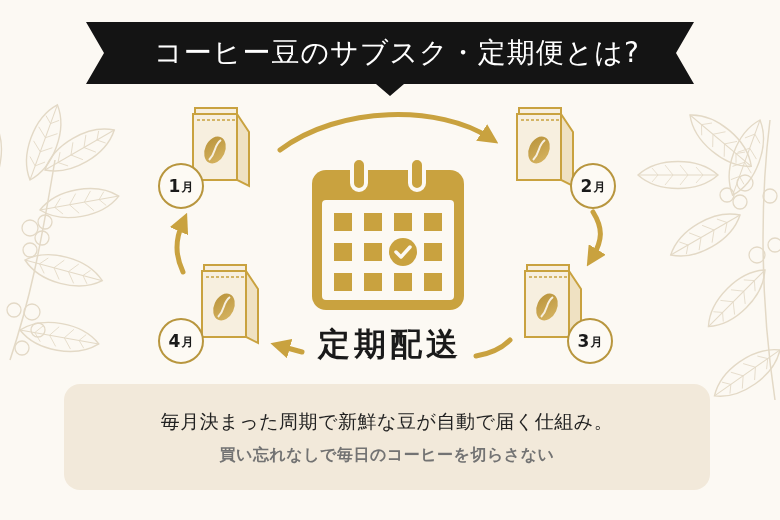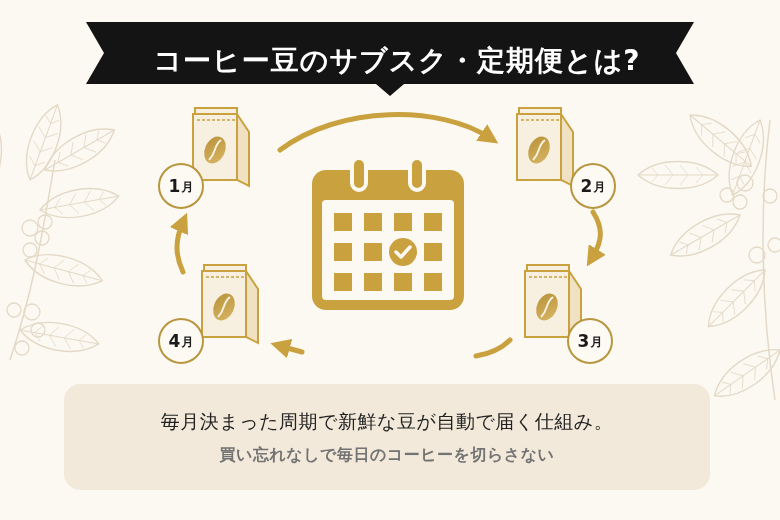--- a/index.html
+++ b/index.html
@@ -10,24 +10,24 @@
       position: relative;
     }
     .stage { position: absolute; left: 0; top: 0; width: 780px; height: 520px; }
     .bg-svg { position: absolute; left: 0; top: 0; }
 
     .banner {
       position: absolute; left: 86px; top: 22px; width: 608px; height: 62px;
     }
     .banner svg { position: absolute; left: 0; top: 0; }
     .banner-title {
-      position: absolute; left: 0; top: 8px; width: 100%; height: 62px;
+      position: absolute; left: 0; top: 0; width: 100%; height: 62px;
       display: flex; align-items: center; justify-content: center;
       padding-left: 14px;
-      color: #ffffff; font-weight: bold; font-size: 28px; letter-spacing: 1px;
+      color: #ffffff; font-weight: normal; font-size: 28px; letter-spacing: 1px;
     }
 
     .month-badge {
       position: absolute; width: 46px; height: 46px; border-radius: 50%;
       background: #fdfaf4; border: 2px solid #b8963e;
       display: flex; align-items: center; justify-content: center;
       font-weight: bold; color: #1a1a1a; font-size: 17px;
     }
     .month-badge .unit { font-size: 12px; margin-left: 1px; margin-top: 3px; }
 
@@ -159,18 +159,19 @@
   </div>
   <div class="month-badge" style="left:567px;top:318px;">
     <span>3</span>
       <span class="unit">月</span>
   </div>
   <div class="month-badge" style="left:158px;top:318px;">
     <span>4</span>
       <span class="unit">月</span>
   </div>
 
+  <div class="center-label">定期配送</div>
 
   <div class="info-box">
     <div class="info-line1">毎月決まった周期で新鮮な豆が自動で届く仕組み。</div>
     <div class="info-line2">買い忘れなしで毎日のコーヒーを切らさない</div>
   </div>
 </div>
 
 </body></html>

